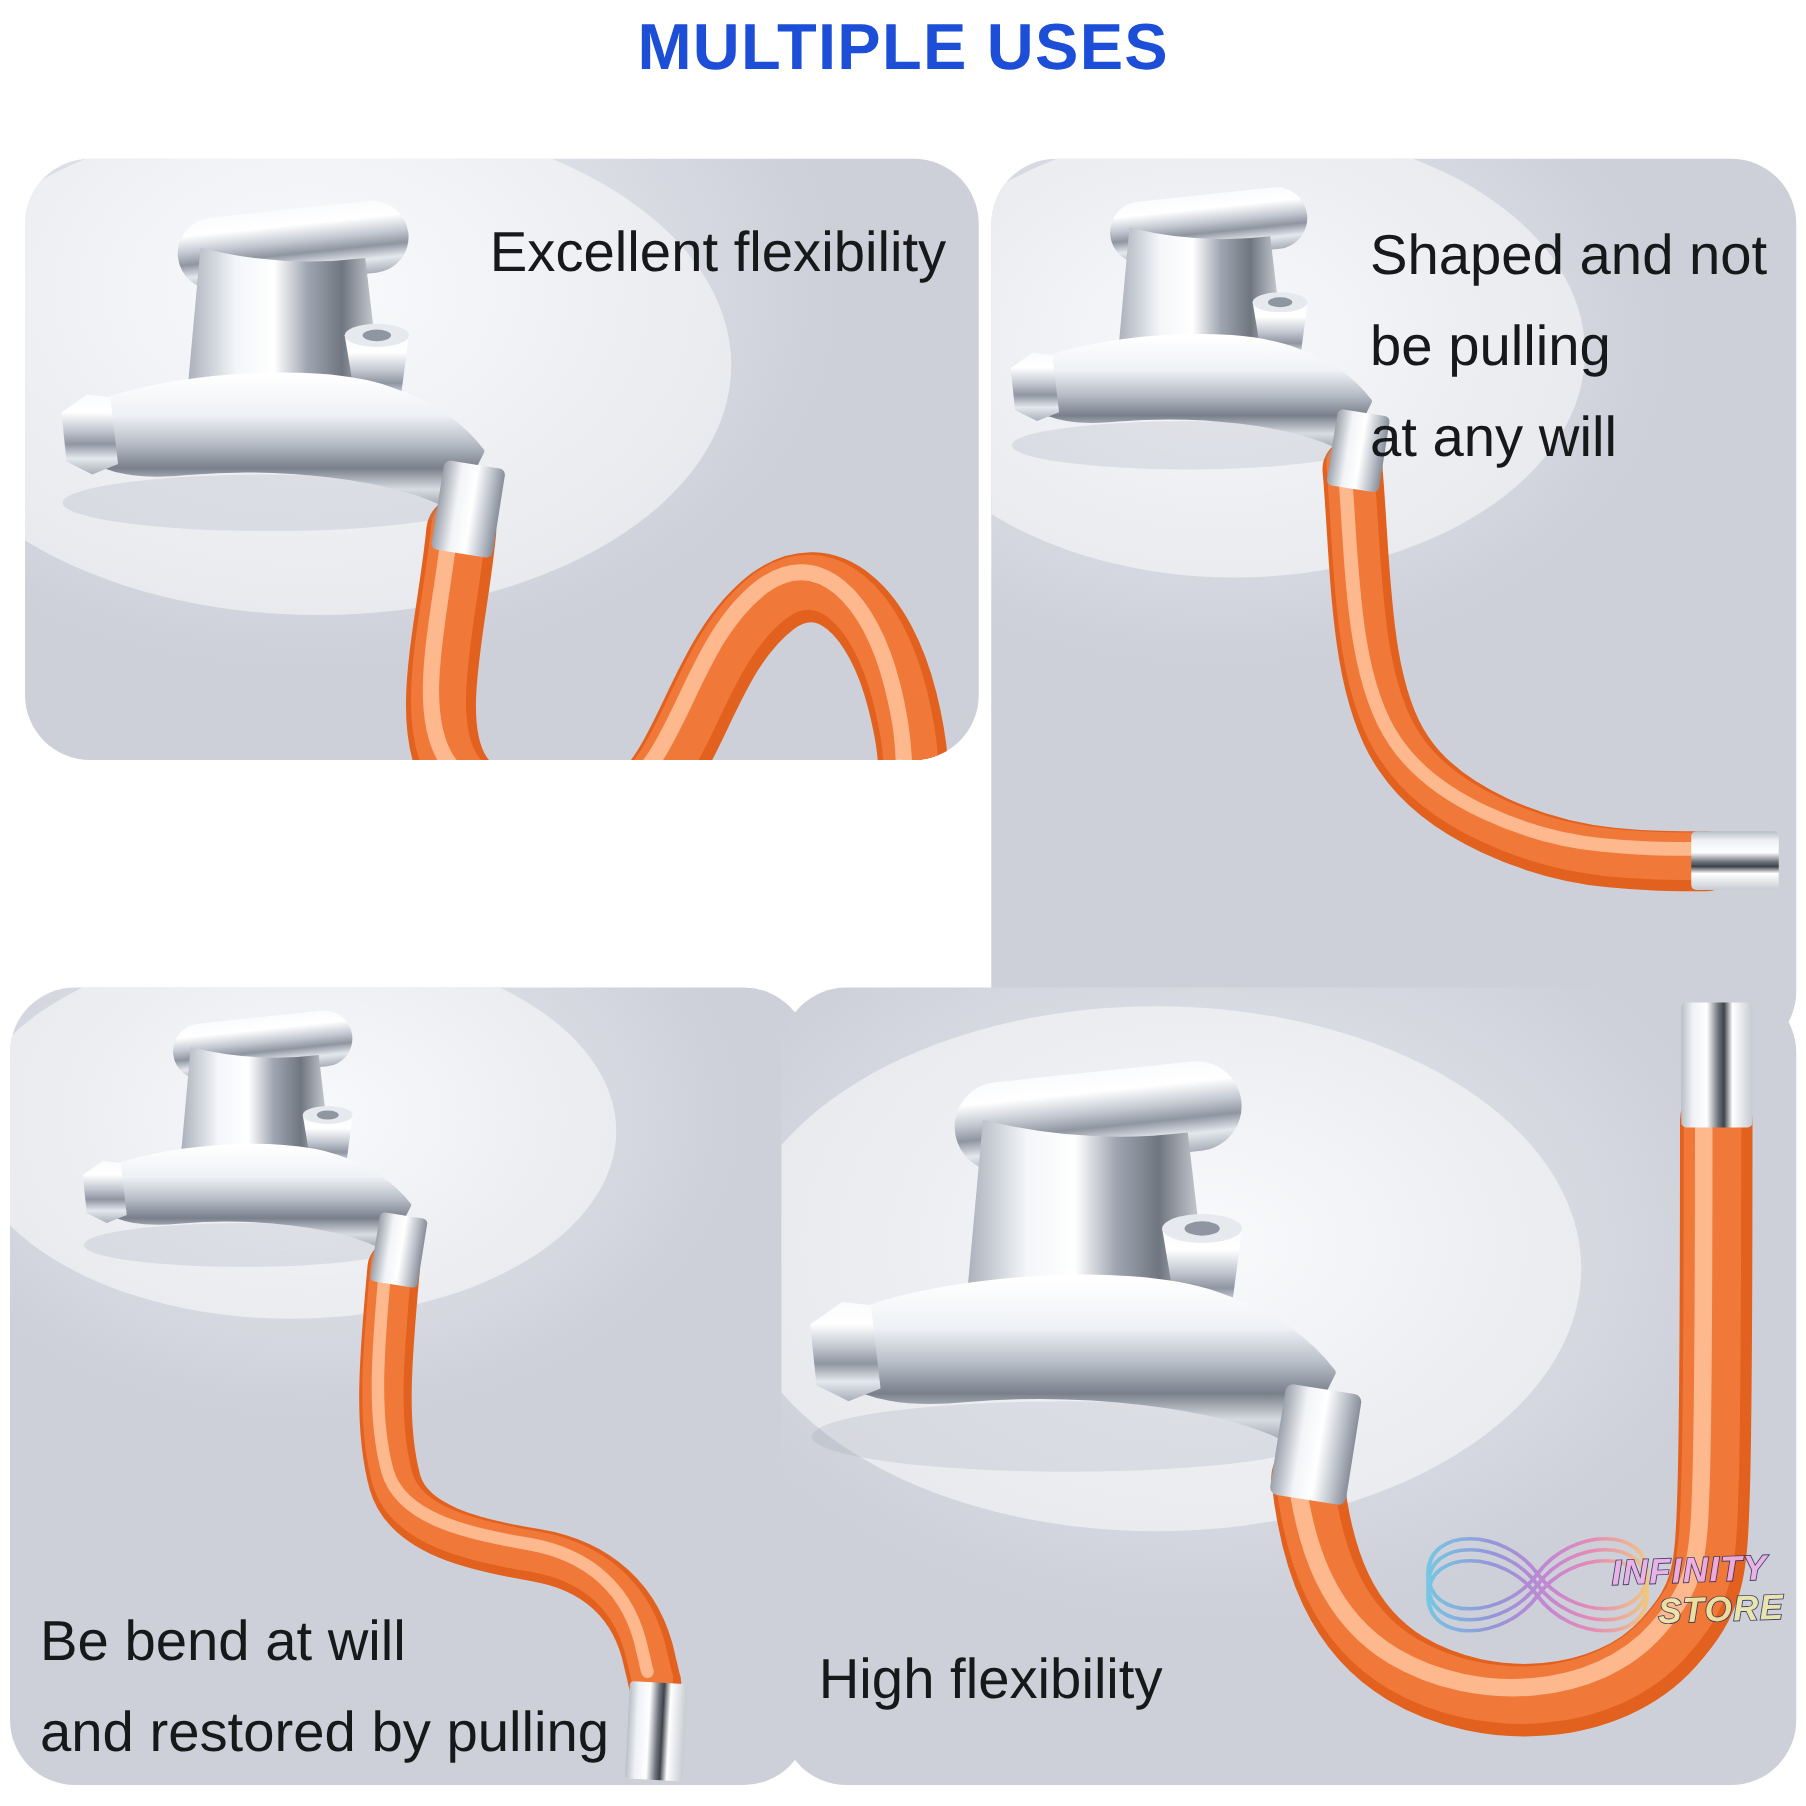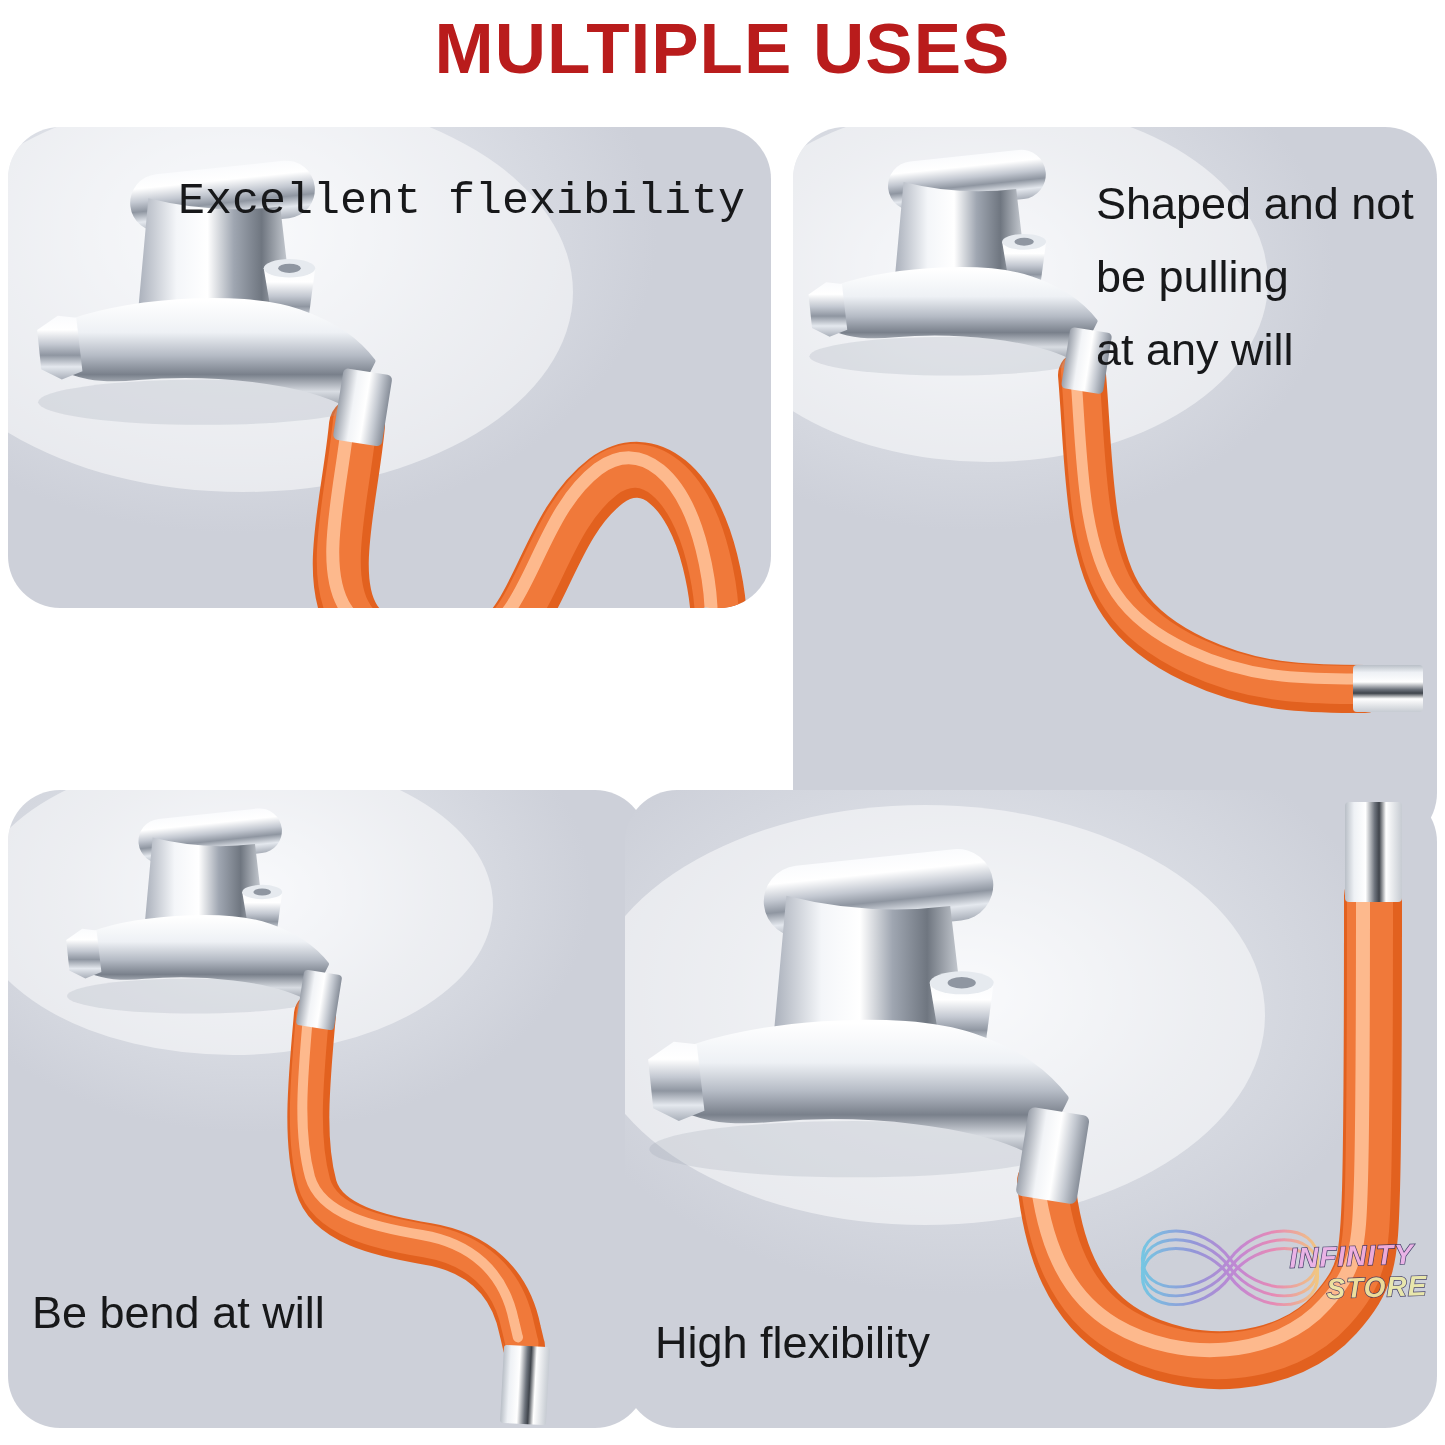--- a/index.html
+++ b/index.html
@@ -2,28 +2,28 @@
 <html><head>
 <meta charset="utf-8">
 <style>
   html,body{margin:0;padding:0;}
   body{
     width:1445px;height:1445px;position:relative;background:#ffffff;
     font-family:"Liberation Sans", sans-serif;overflow:hidden;
   }
   .page-title{
     position:absolute;left:0;top:8px;width:100%;text-align:center;
-    font-size:71px;font-weight:800;letter-spacing:1px;color:#b91c1c;
+    font-size:52px;font-weight:800;letter-spacing:1px;color:#1d4ed8;
   }
   .panel{
     position:absolute;background:#cdd0d9;border-radius:52px;overflow:hidden;
   }
   .panel svg{position:absolute;left:0;top:0;}
-  #panel-tl{left:8px;top:127px;width:763px;height:481px;
-    background:radial-gradient(ellipse 420px 300px at 30% 22%, #f3f5f9 0%, #dcdfe6 55%, #cdd0d9 100%);font-family:Liberation Mono, monospace;}
+  #panel-tl{left:20px;top:127px;width:763px;height:481px;
+    background:radial-gradient(ellipse 420px 300px at 30% 22%, #f3f5f9 0%, #dcdfe6 55%, #cdd0d9 100%);}
   #panel-tr{left:793px;top:127px;width:644px;height:718px;
     background:radial-gradient(ellipse 360px 260px at 28% 20%, #f1f3f8 0%, #dadde4 55%, #cdd0d9 100%);}
   #panel-bl{left:8px;top:790px;width:594px;height:638px;
     background:radial-gradient(ellipse 340px 240px at 38% 16%, #f1f3f8 0%, #dadde4 55%, #cdd0d9 100%);padding-left:45px;}
   #panel-br{left:625px;top:790px;width:812px;height:638px;
     background:radial-gradient(ellipse 430px 300px at 42% 32%, #f2f4f8 0%, #dadde4 55%, #cdd0d9 100%);}
   .caption{
     position:absolute;color:#17181a;font-size:45px;line-height:73px;white-space:nowrap;
   }
   .cap-tl{right:26px;top:38px;}
@@ -148,20 +148,21 @@
     <g>
       <path d="M 307 224 C 300 300 296 352 308 396 C 319 434 372 446 420 454 C 468 462 502 490 512 540 C 515 552 516 558 516 556" fill="none" stroke="#e2611f" stroke-width="42" stroke-linecap="round"></path>
       <path d="M 307 224 C 300 300 296 352 308 396 C 319 434 372 446 420 454 C 468 462 502 490 512 540 C 515 552 516 558 516 556" fill="none" stroke="#f0793a" stroke-width="33" stroke-linecap="round" transform="translate(-2,-3)"></path>
       <path d="M 307 224 C 300 300 296 352 308 396 C 319 434 372 446 420 454 C 468 462 502 490 512 540 C 515 552 516 558 516 556" fill="none" stroke="#ffc49c" stroke-width="10" stroke-linecap="round" opacity="0.85" transform="translate(-6,-9)"></path>
     </g>
     <rect x="494" y="556" width="46" height="78" rx="3" fill="url(#gTipV)" transform="rotate(3 517 595)"></rect>
     <use href="#faucet-shape" transform="translate(55,14) scale(0.80)"></use>
   </svg>
   <div class="caption cap-bl">
     <div>Be bend at will</div>
+    <div>and restored by pulling</div>
   </div>
 </div>
 
 <div class="panel" id="panel-br">
   <svg width="812" height="638" viewBox="0 0 812 638">
     <ellipse cx="300" cy="225" rx="340" ry="210" fill="#ffffff" opacity="0.5"></ellipse>
     <g>
       <path d="M 421 392 C 428 458 448 514 500 545 C 566 584 662 578 710 524 C 742 488 744 470 746 400 C 748 330 748 210 748 106" fill="none" stroke="#e2611f" stroke-width="58" stroke-linecap="round"></path>
       <path d="M 421 392 C 428 458 448 514 500 545 C 566 584 662 578 710 524 C 742 488 744 470 746 400 C 748 330 748 210 748 106" fill="none" stroke="#f0793a" stroke-width="46" stroke-linecap="round" transform="translate(-3,-4)"></path>
       <path d="M 421 392 C 428 458 448 514 500 545 C 566 584 662 578 710 524 C 742 488 744 470 746 400 C 748 330 748 210 748 106" fill="none" stroke="#ffc49c" stroke-width="14" stroke-linecap="round" opacity="0.85" transform="translate(-10,-10)"></path>

